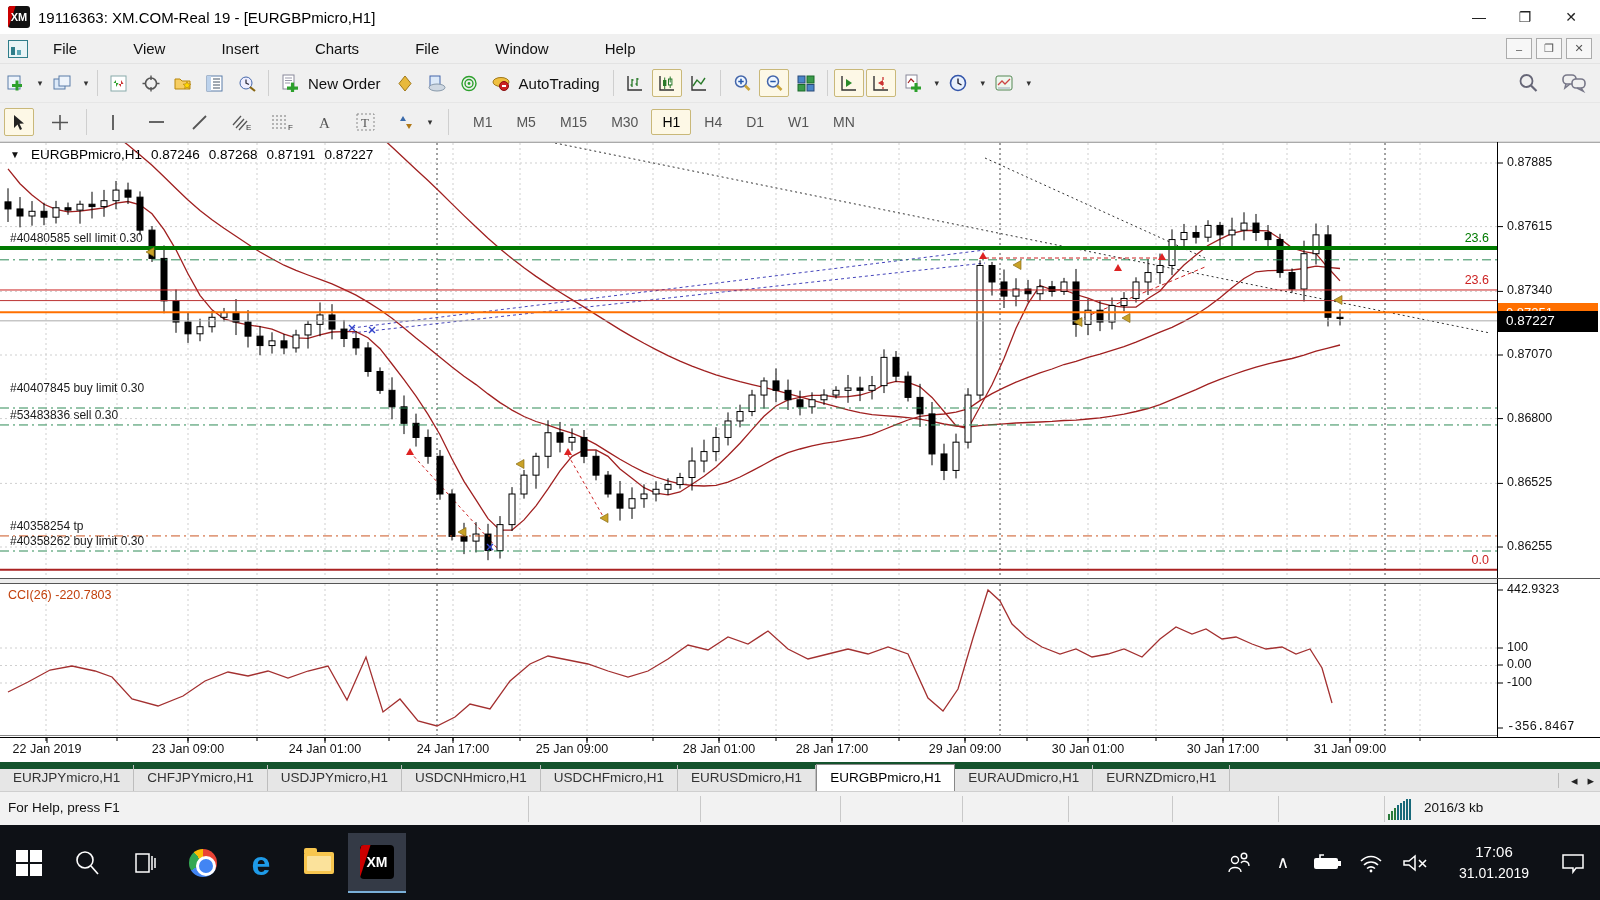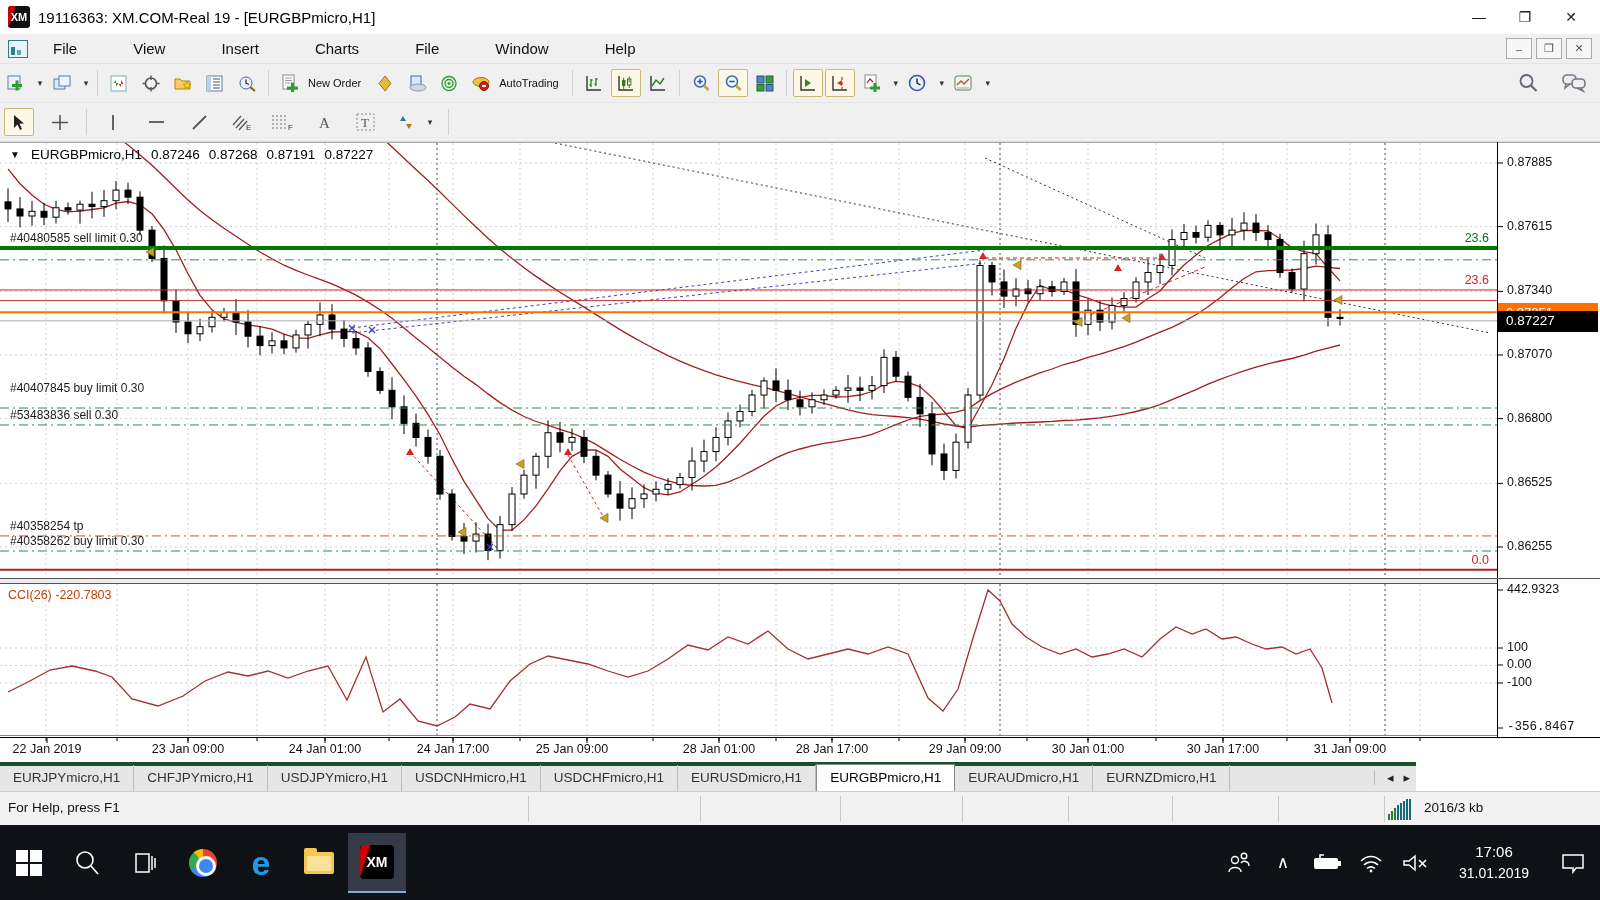--- a/index.html
+++ b/index.html
@@ -35,21 +35,21 @@
 
   
   .toolbar { position:absolute; left:0; width:1600px; height:39px; background:#f0f0f0;
     display:flex; align-items:center; z-index:10; }
   #toolbar1 { top:64px; border-bottom:1px solid #e6e6e6; }
   #toolbar2 { top:103px; border-bottom:1px solid #d9d9d9; }
   .tbtn { min-width:30px; height:28px; display:flex; align-items:center; justify-content:center;
     margin:0 1px; border:1px solid transparent; }
   .tbtn.toggled { background:#fdf8e6; border:1px solid #c9b879; border-radius:2px; }
   .tsep { width:1px; height:26px; background:#cfcfcf; margin:0 5px; }
-  .tlabel { font-size:11px; color:#111; margin:0 8px 0 2px; }
+  .tlabel { font-size:15px; color:#111; margin:0 8px 0 2px; }
   .caret { font-size:9px; color:#333; margin-left:2px; }
   .tbtn svg { display:block; }
   #toolbar-right { position:absolute; right:10px; display:flex; align-items:center; gap:14px; }
   .tf { padding:4px 10px; margin:0 1px; font-size:14px; color:#555; border:1px solid transparent; }
   .tf.active { color:#000; background:#fdf8e6; border:1px solid #c9b879; border-radius:2px; }
 
   
   #chart-layer { position:absolute; left:0; top:0; width:1600px; height:900px; z-index:0; }
   #chart-svg { position:absolute; left:0; top:0; }
   .axis-label { position:absolute; font-size:12.5px; color:#111; white-space:nowrap; }
@@ -60,22 +60,22 @@
   #chart-header { position:absolute; left:10px; top:147px; display:flex; align-items:center;
     gap:9px; font-size:13.5px; color:#000; }
   #chart-header .tri { font-size:10px; color:#111; margin-right:2px;}
   #cci-label { position:absolute; left:8px; top:588px; font-size:12.5px; color:#c2410c; }
   #ask-box { position:absolute; left:1498px; top:303px; width:100px; height:20px; background:#ff7000;
     color:#fff; font-size:13px; padding:2px 0 0 8px; z-index:1; }
   #bid-box { position:absolute; left:1498px; top:311px; width:100px; height:21px; background:#000;
     color:#fff; font-size:13.5px; padding:2px 0 0 8px; z-index:2; }
 
   
-  #tabsbar { position:absolute; top:762px; left:0; width:1416px; height:29px; background:#e6e6e6;
-    border-top:4px solid #14532d; display:flex; align-items:flex-end; z-index:10; }
+  #tabsbar { position:absolute; top:762px; left:0; width:1600px; height:29px; background:#e6e6e6;
+    border-top:7px solid #14532d; display:flex; align-items:flex-end; z-index:10; }
   .chart-tab { padding:5px 13px 6px 13px; font-size:13.5px; color:#333; border-right:1px solid #bdbdbd;
     white-space:nowrap; }
   .chart-tab.active { background:#fff; border:1px solid #888; border-bottom:1px solid #fff;
     color:#000; margin-bottom:-1px; }
   #tab-arrows { position:absolute; right:6px; top:4px; display:flex; gap:10px; border-left:1px solid #bbb;
     padding-left:12px; font-size:13px; color:#222; }
 
   
   #statusbar { position:absolute; top:791px; left:0; width:1600px; height:34px; background:#f2f2f2;
     border-top:1px solid #cfcfcf; z-index:10; font-size:13.5px; color:#111; }
@@ -836,20 +836,32 @@
   <div class="tbtn" style="margin-left:10px;">
     <svg width="16" height="17">
         <path d="M5 2 L8 7 L2 7 Z" fill="#3a6aaa"></path>
         <path d="M11 15 L14 10 L8 10 Z" fill="#b07818"></path>
       </svg>
   </div>
   <div class="tbtn" style="min-width:12px;">
       <span class="caret">▾</span>
     </div>
   <div class="tsep" style="margin:0 12px;"></div>
+  <div id="timeframe-bar" style="display:flex;align-items:center;">
+
+  <div class="tf">M1</div>
+      <div class="tf">M5</div>
+      <div class="tf">M15</div>
+      <div class="tf">M30</div>
+      <div class="tf active">H1</div>
+      <div class="tf">H4</div>
+      <div class="tf">D1</div>
+      <div class="tf">W1</div>
+      <div class="tf">MN</div>
+    </div>
 </div>
 
 <div id="tabsbar">
   <div style="display:flex;align-items:flex-end;height:100%;padding-top:2px;">
 
   <div class="chart-tab">EURJPYmicro,H1</div>
       <div class="chart-tab">CHFJPYmicro,H1</div>
       <div class="chart-tab">USDJPYmicro,H1</div>
       <div class="chart-tab">USDCNHmicro,H1</div>
       <div class="chart-tab">USDCHFmicro,H1</div>

